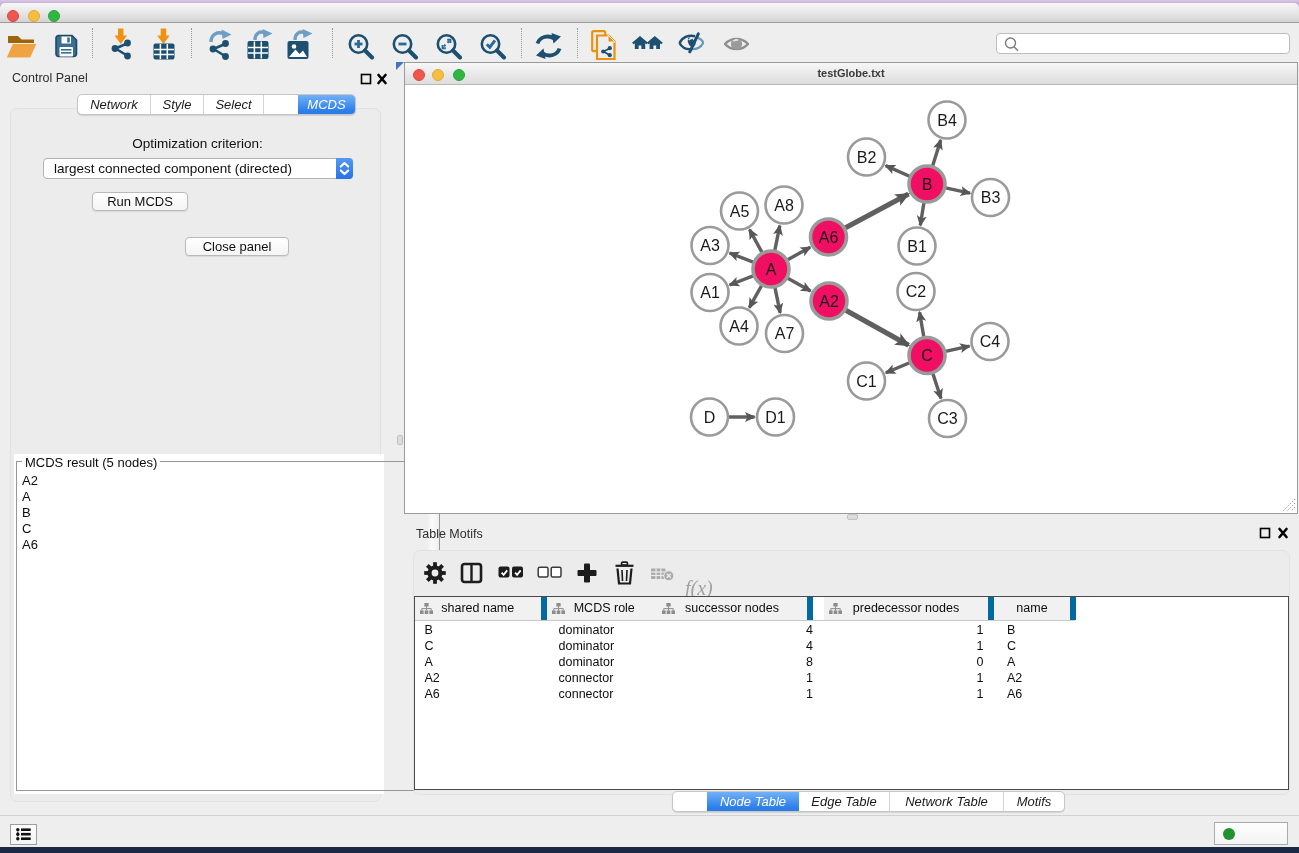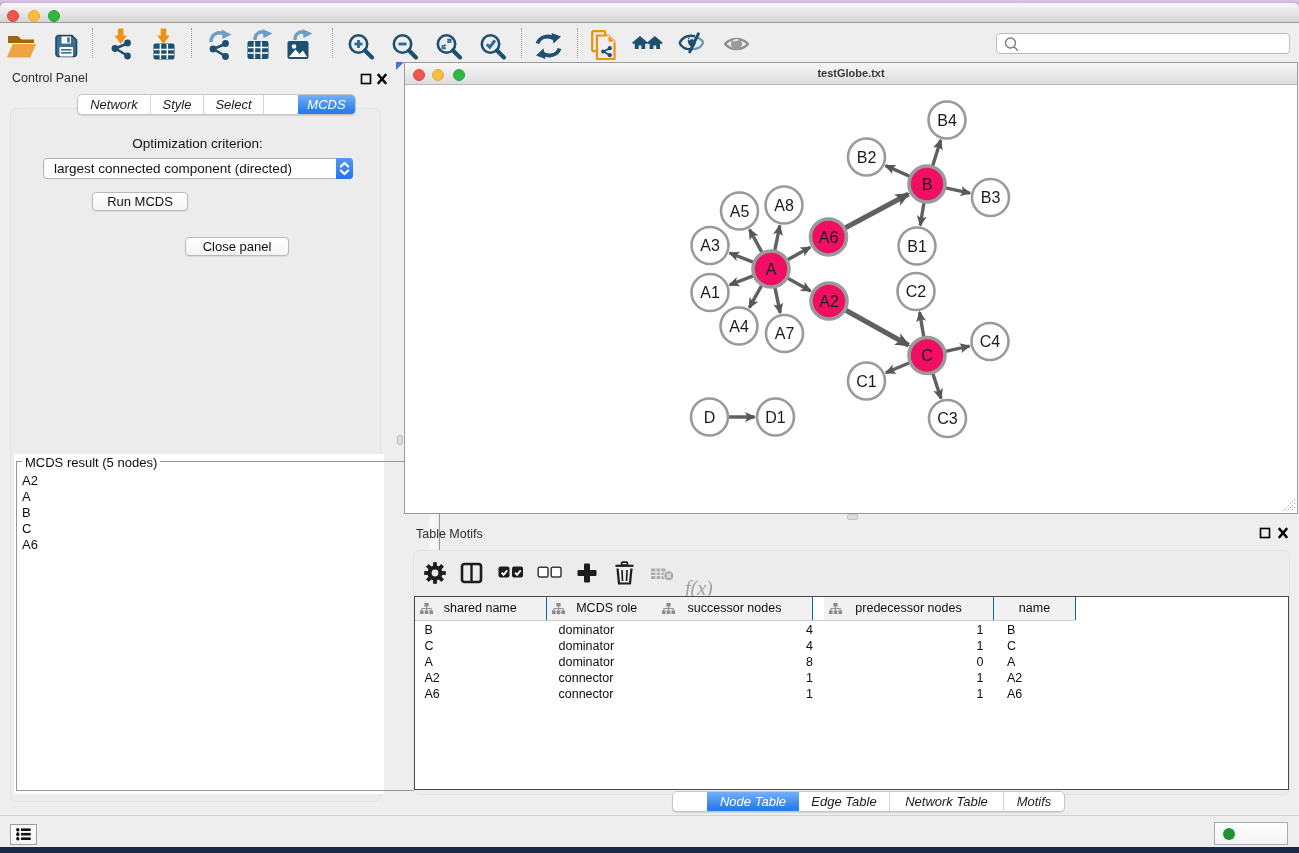--- a/index.html
+++ b/index.html
@@ -69,21 +69,21 @@
 
 #hgrip { left:847px; top:514px; width:11px; height:6px;
   background:#dcdcdc; border:1px solid #c2c2c2; border-radius:2px; }
 
 
 #tcontent { left:413px; top:550px; width:877px; height:245px;
   background:#ececec; border:1px solid #e2e2e2; border-radius:7px; }
 #ttable { left:414px; top:596px; width:875px; height:194px;
   background:#fff; border:1px solid #4a4a4a; }
 .th { position:absolute; top:0; height:23px; background:#f2f1f1;
-  border-right:1px solid #0369a1; font-size:12.5px; color:#0d0d0d; }
+  border-right:6px solid #0369a1; font-size:12.5px; color:#0d0d0d; }
 .th .t { position:absolute; top:4px; left:0; width:100%; text-align:center; }
 #theadline { position:absolute; left:0; top:23px; width:660px; height:1px; background:#cbcbcb; }
 .cell { position:absolute; height:16px; font-size:12.5px; color:#0d0d0d; line-height:16px; }
 .cr { text-align:right; }
 
 #statusline { left:0; top:815px; width:1299px; height:1px; background:#d2d2d2; }
 #listbtn { left:9.5px; top:824px; width:27px; height:20.5px;
   background:linear-gradient(#fdfdfd,#f4f4f4); border:1px solid #9e9e9e; }
 #membtn { left:1214px; top:822px; width:74px; height:23px;
   background:linear-gradient(#fdfdfd,#f4f4f4); border:1px solid #ababab;

